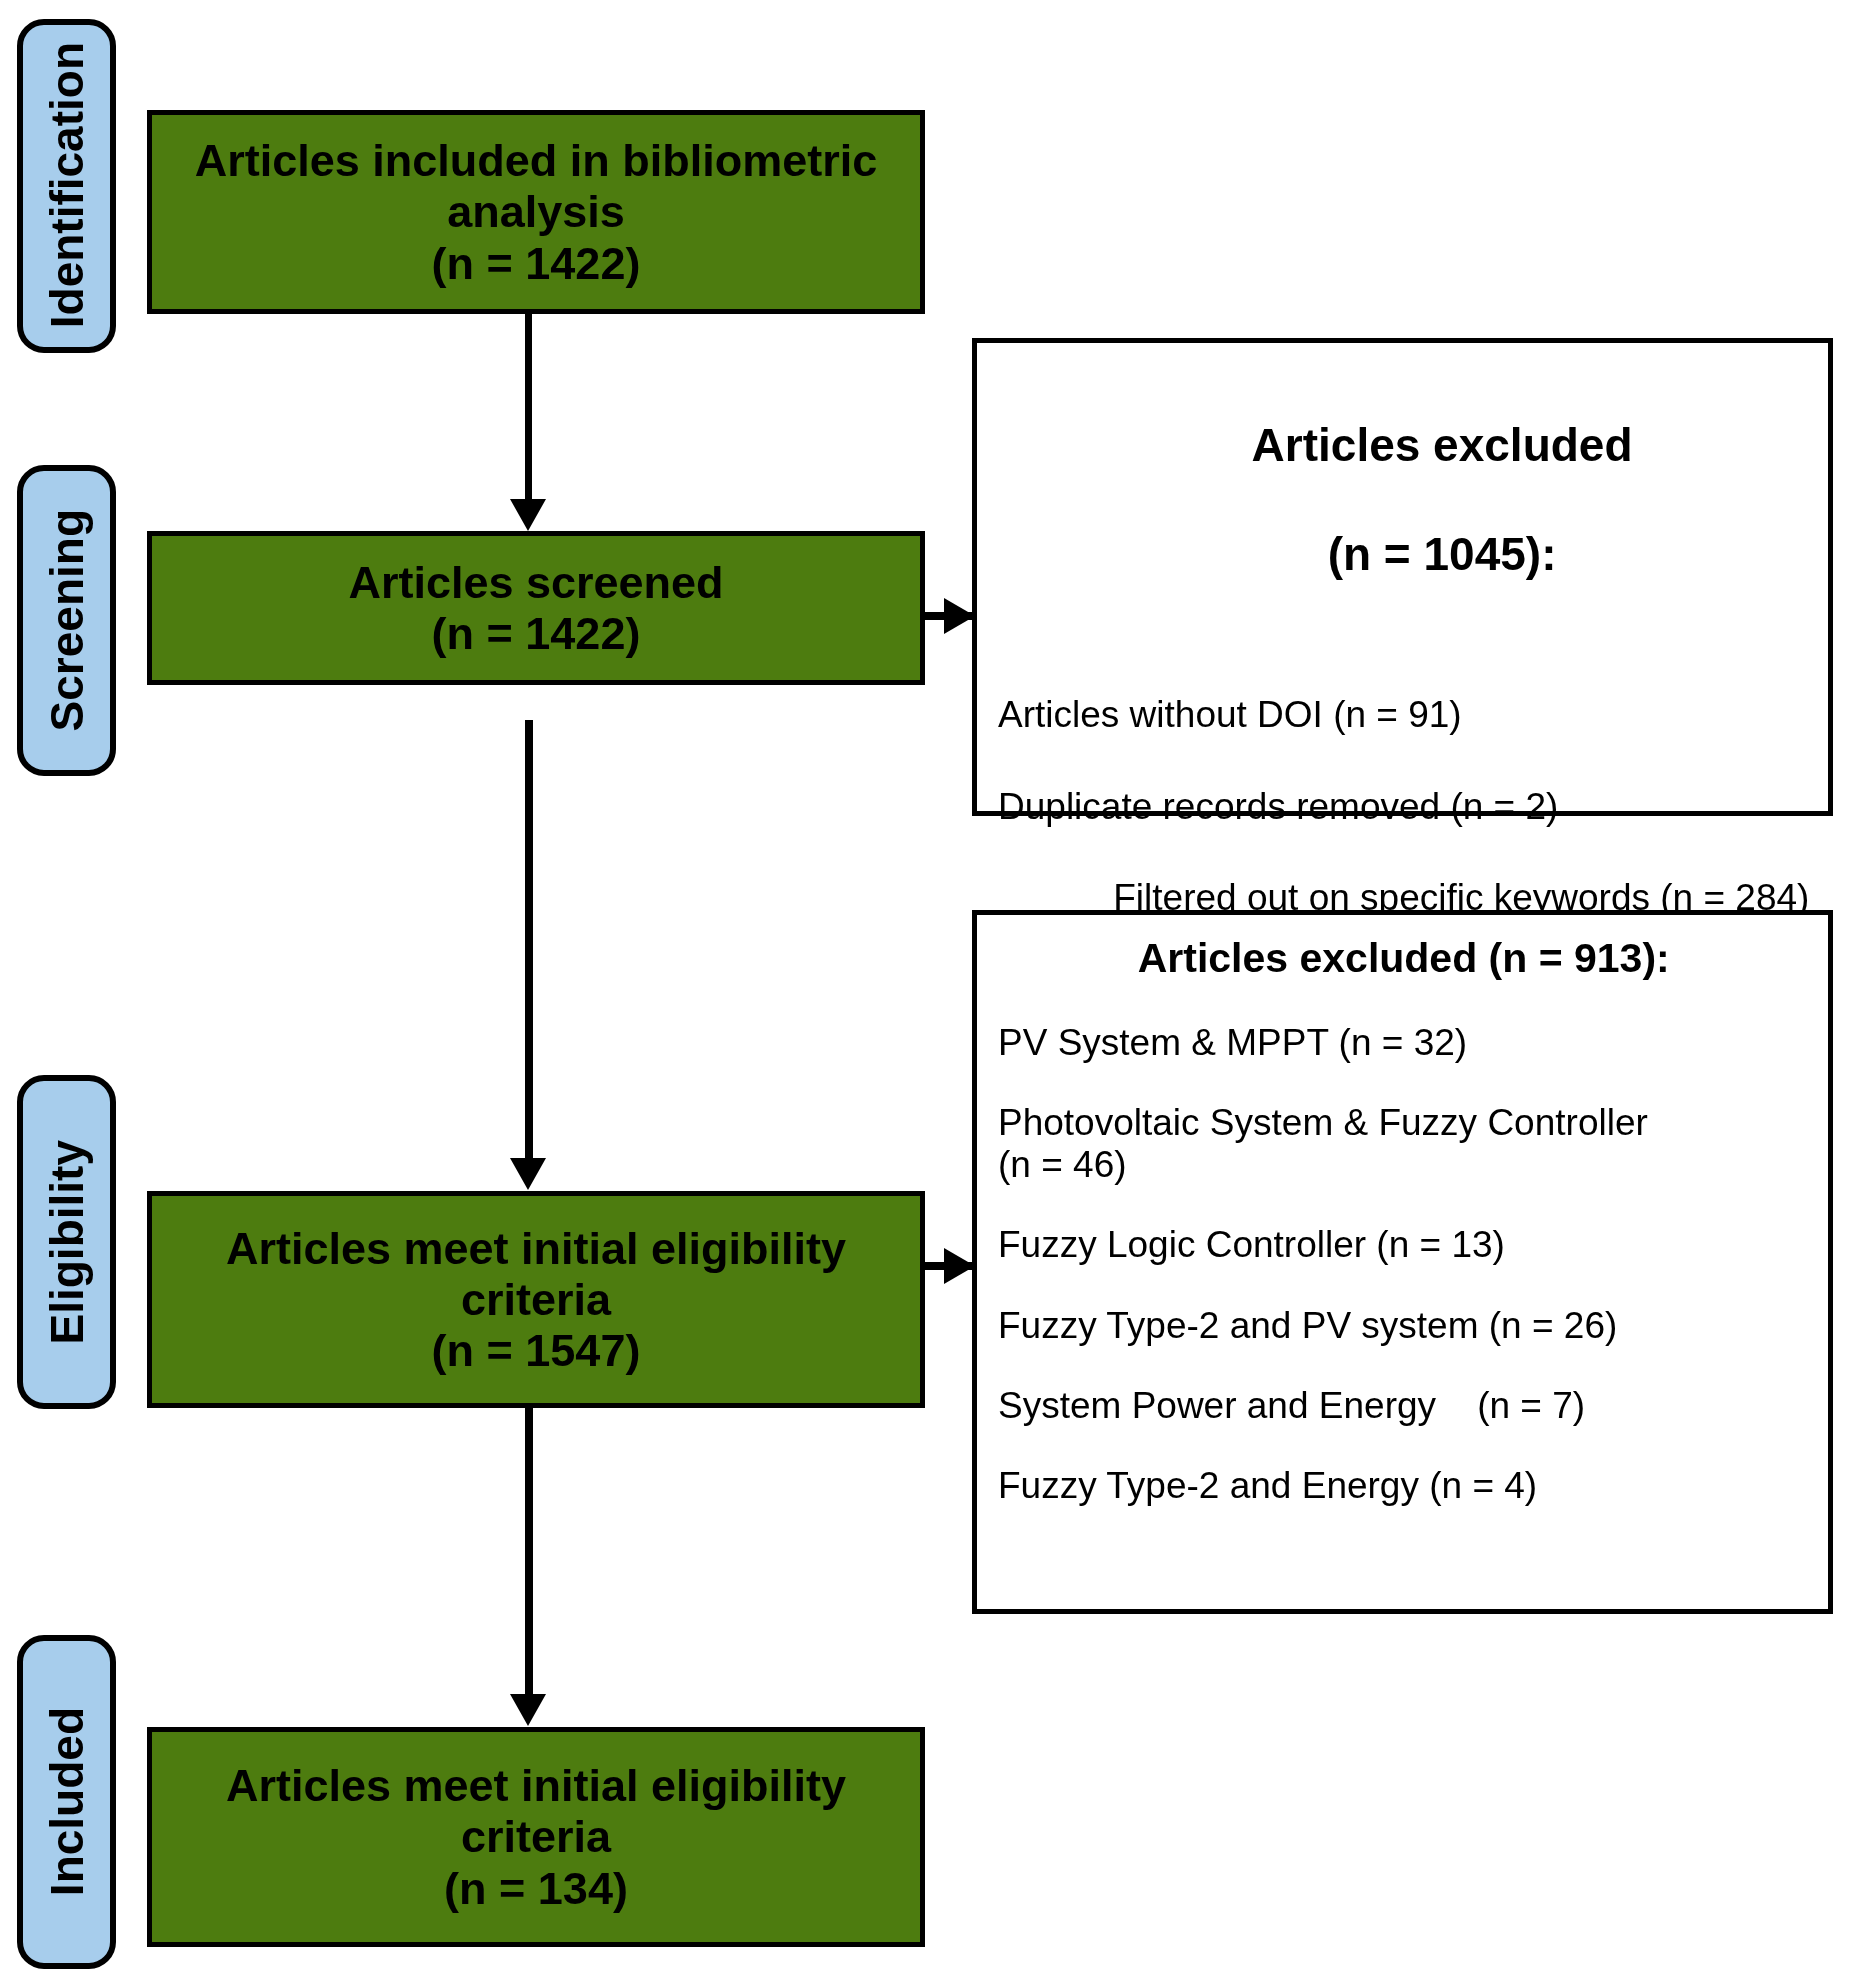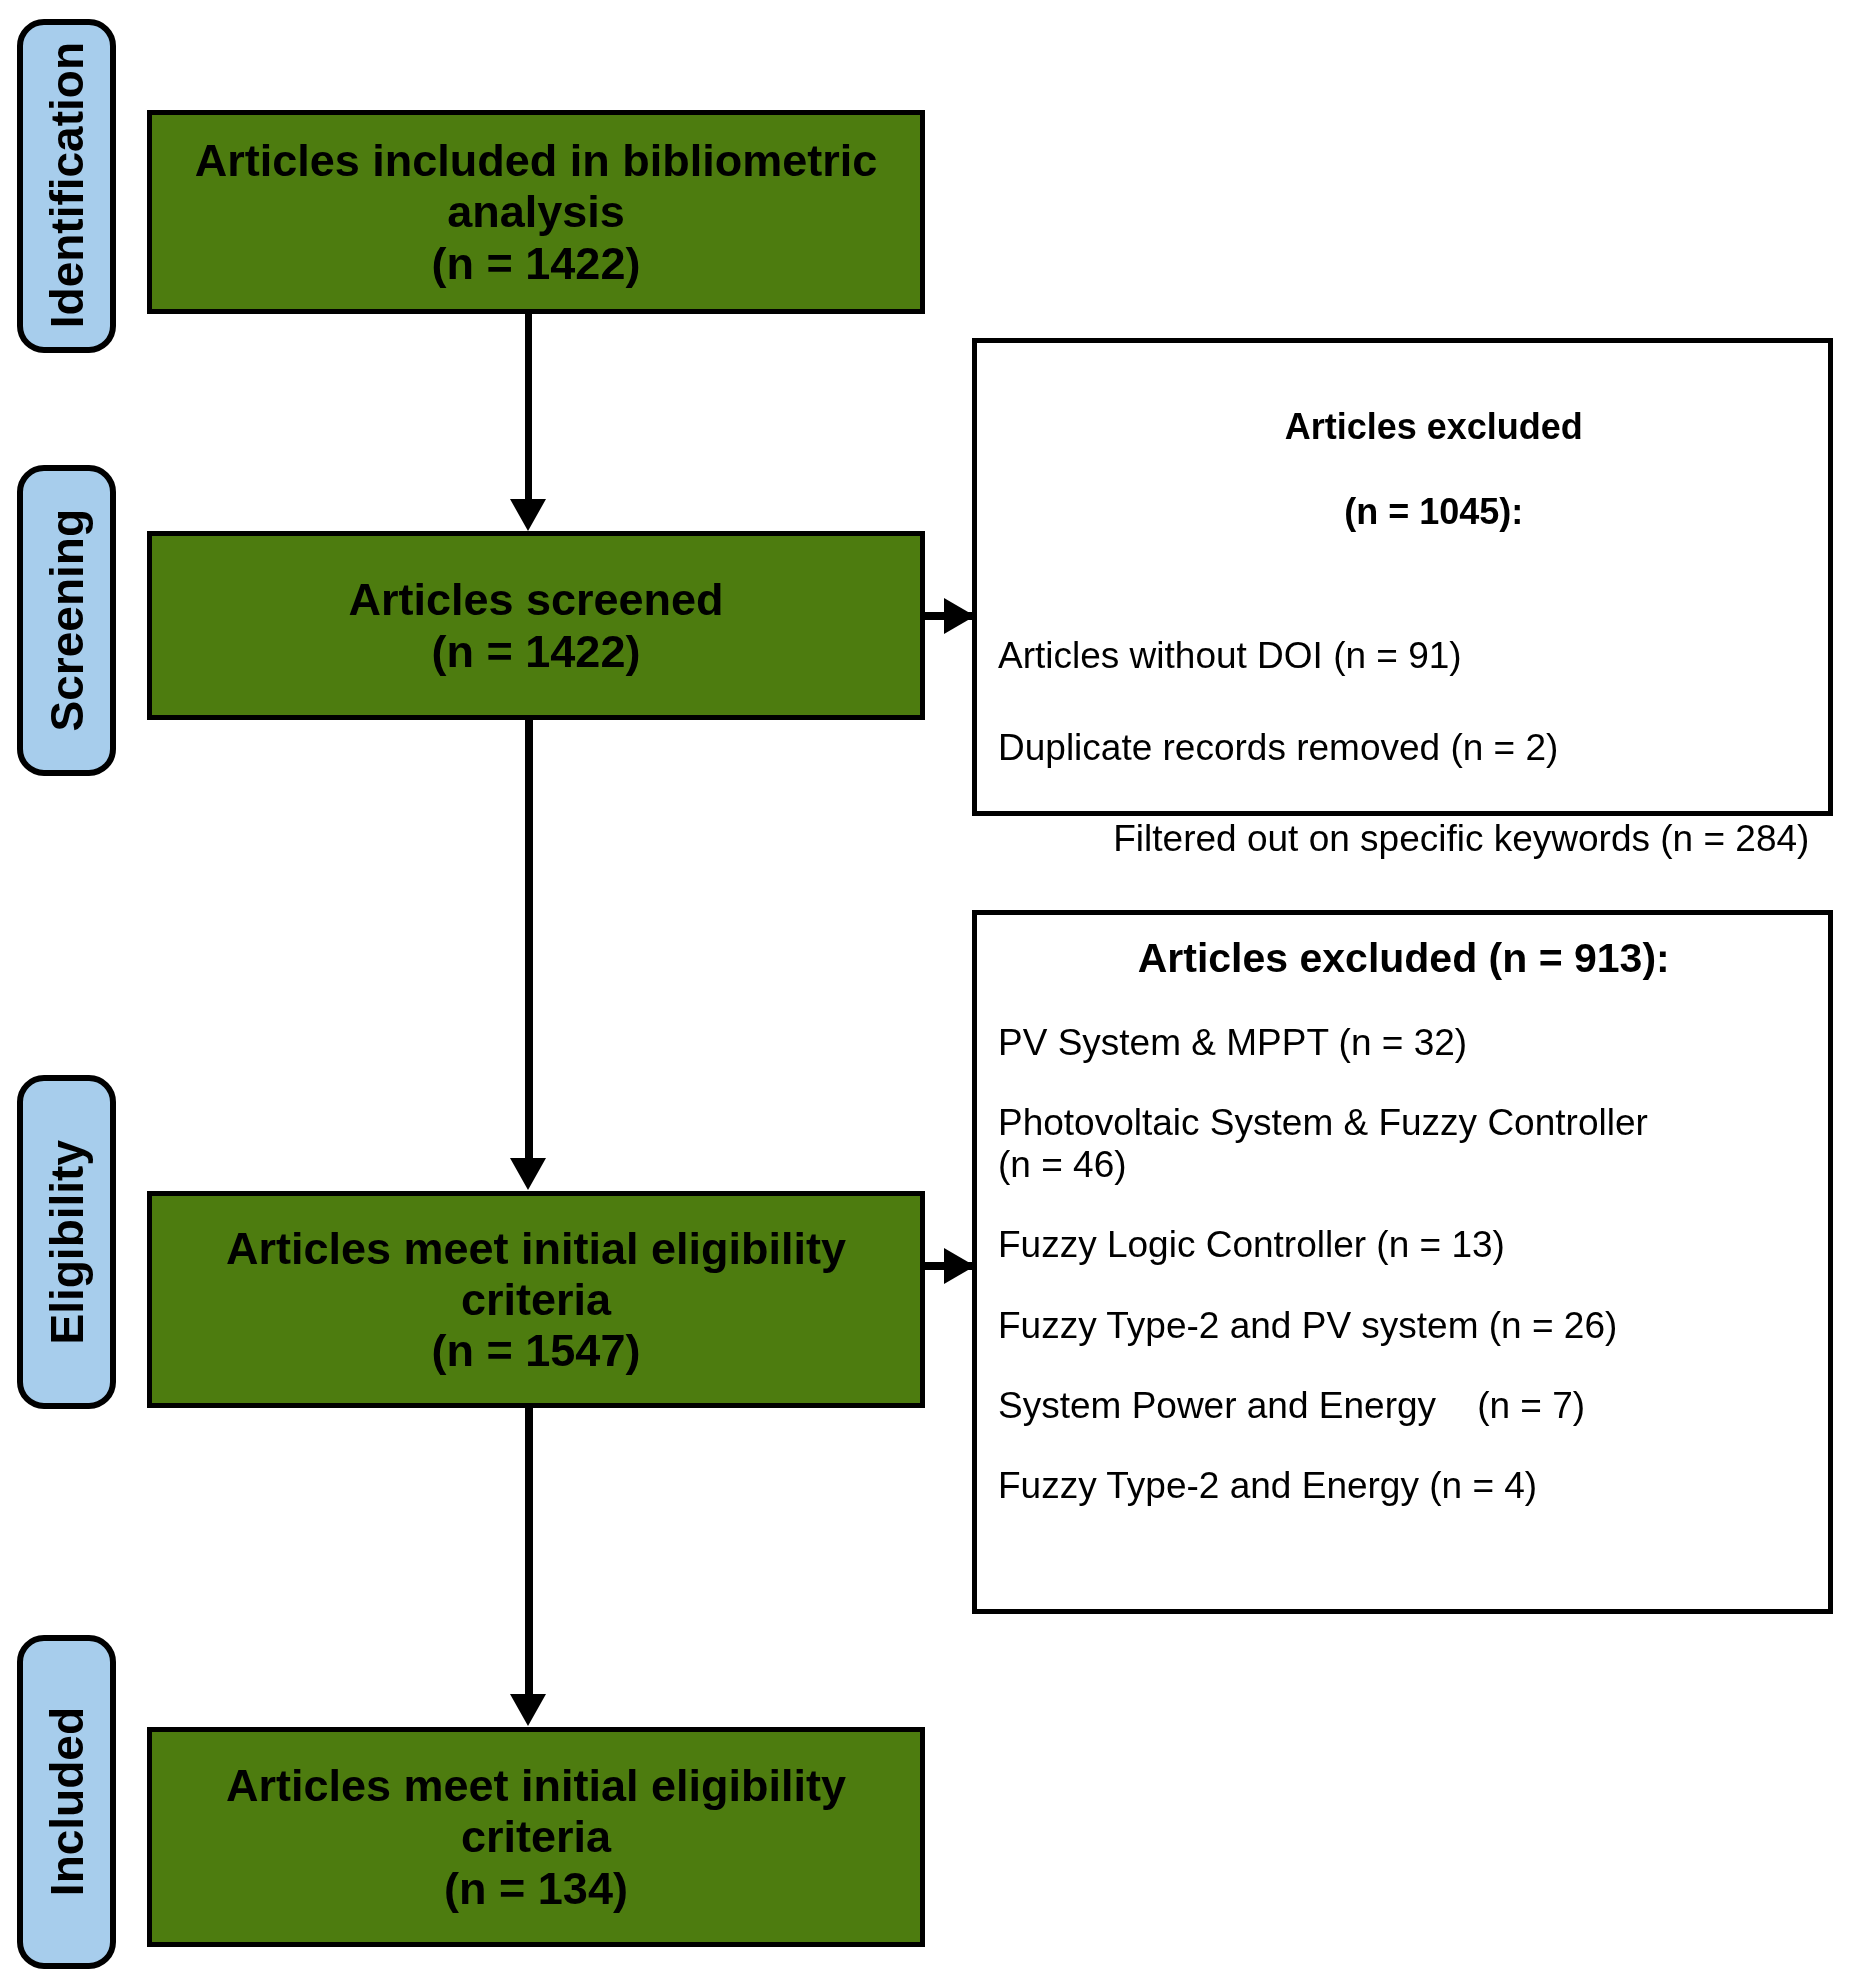--- a/index.html
+++ b/index.html
@@ -70,21 +70,21 @@
     position: absolute;
     background: #ffffff;
     border: 5.6px solid #000000;
     box-sizing: border-box;
     display: flex;
     flex-direction: column;
     box-sizing: border-box;
   }
   .excl-title {
     font-weight: bold;
-    font-size: 36px;
+    font-size: 46px;
     line-height: 1.18;
     text-align: center;
     white-space: pre-wrap;
   }
   .excl-item {
     font-size: 37px;
     line-height: 1.14;
     text-align: left;
     white-space: pre-wrap;
   }
@@ -156,21 +156,21 @@
     <div class="box-inner">
       <div class="box-line">Articles included in bibliometric</div>
       <div class="box-line">analysis</div>
       <div class="box-line">(n = 1422)</div>
     </div>
   </div>
 
   <div class="v-line" style="left:525px; top:314px; height:189px;"></div>
   <div class="arrow-down" style="left:510px; top:499px;"></div>
 
-  <div class="box" id="box-screened" style="left:147px; top:531px; width:778px; height:189px;">
+  <div class="box" id="box-screened" style="left:147px; top:531px; width:778px; height:154px;">
     <div class="box-inner">
       <div class="box-line">Articles screened</div>
       <div class="box-line">(n = 1422)</div>
     </div>
   </div>
 
   <div class="h-line" style="left:925px; top:612px; width:49px;"></div>
   <div class="arrow-right" style="left:944px; top:598px;"></div>
 
   <div class="v-line" style="left:525px; top:720px; width:8px; height:445px;"></div>

